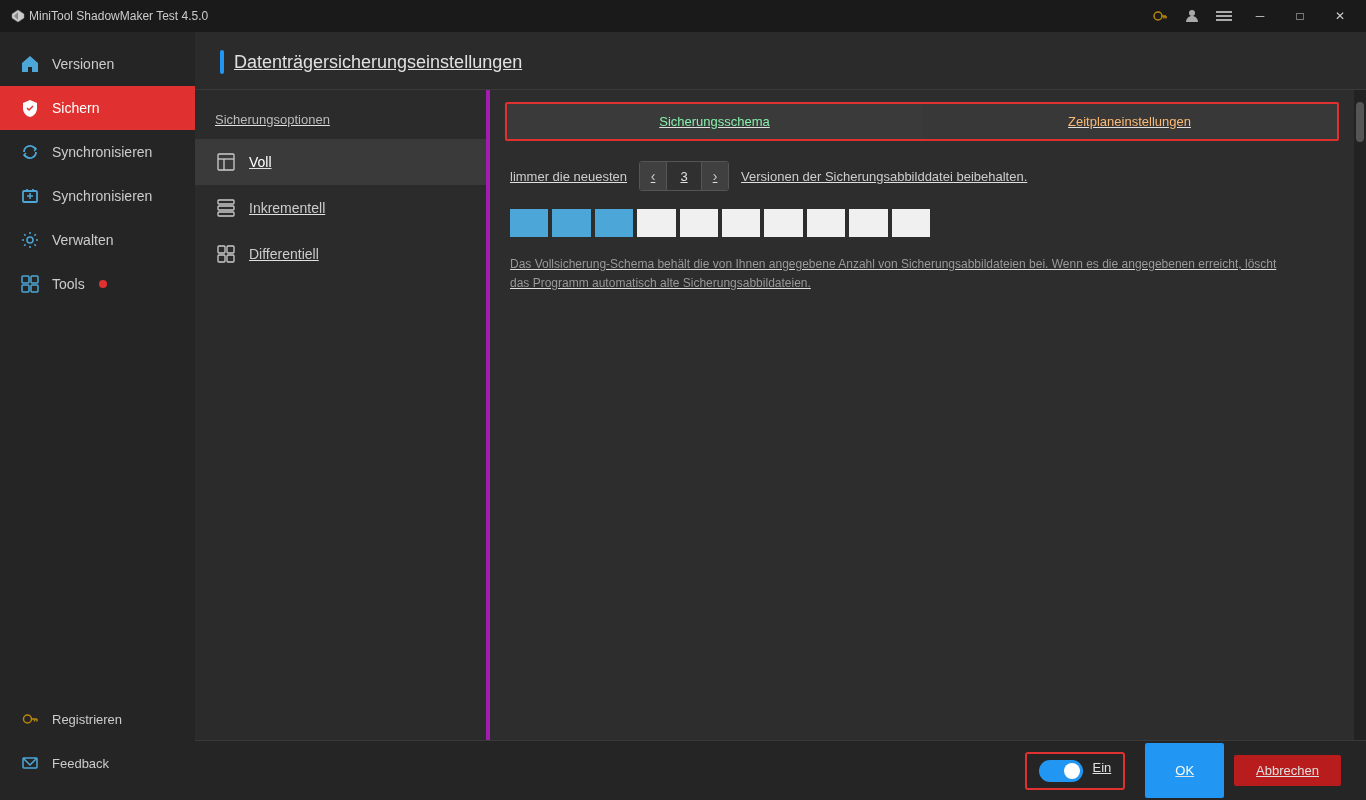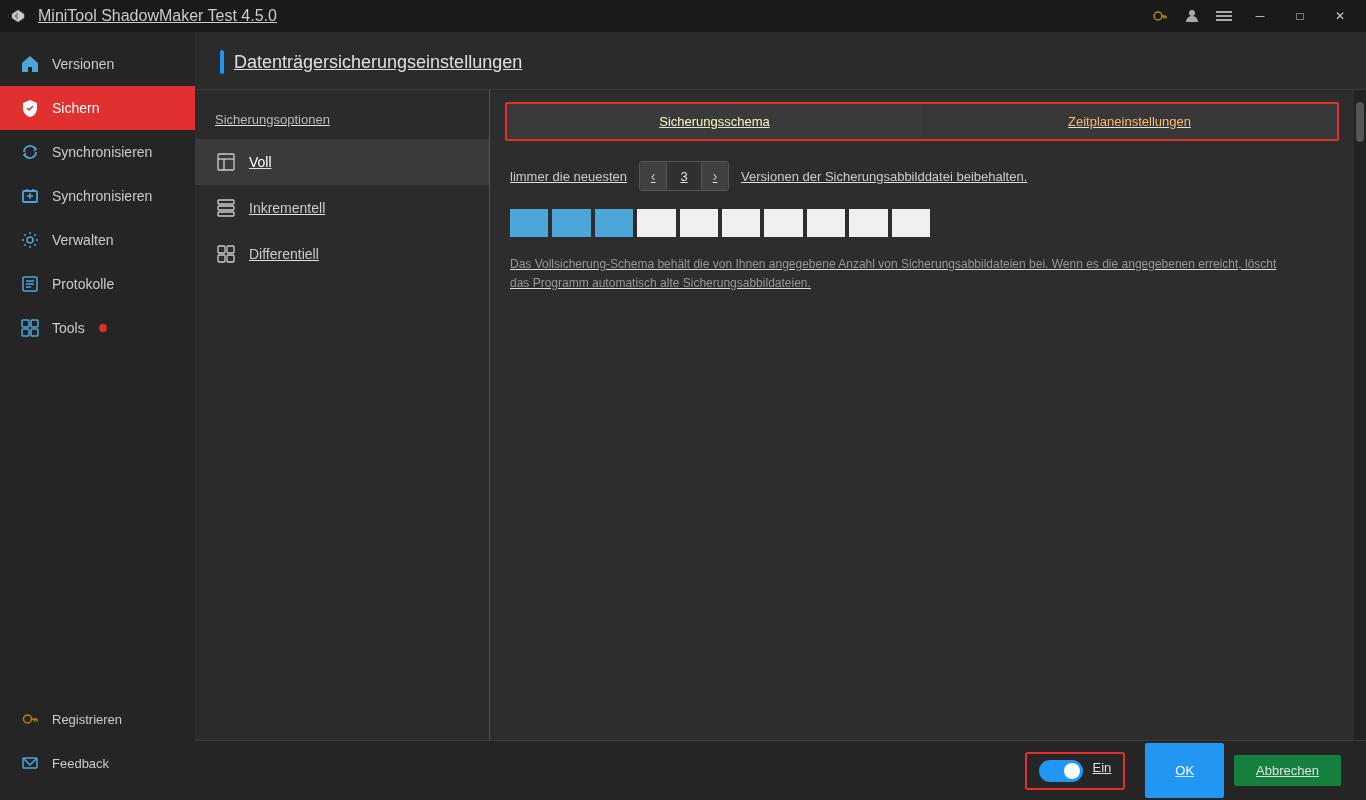--- a/index.html
+++ b/index.html
@@ -18,24 +18,23 @@
       height: 32px;
       background: #1a1a1a;
       display: flex;
       align-items: center;
       padding: 0 10px;
       justify-content: space-between;
     }
     .titlebar-left {
       display: flex;
       align-items: center;
-      gap: 12px;
-      font-size: 16px;
+      gap: 3px;
+      font-size: 12px;
       color: #ccc;
-      text-decoration: underline;
     }
     .titlebar-logo {
       width: 16px;
       height: 16px;
       color: #ccc;
     }
     .titlebar-controls {
       display: flex;
       align-items: center;
       gap: 8px;
@@ -146,21 +145,21 @@
       display: flex;
       flex: 1;
       padding: 0;
       overflow: hidden;
     }
 
     
     .left-panel {
       width: 295px;
       background: #2b2b2b;
-      border-right: 1px solid #a21caf;
+      border-right: 4px solid #a21caf;
       padding-top: 10px;
     }
     .left-panel-header {
       padding: 12px 20px;
       color: #bbb;
       font-size: 13px;
     }
     .backup-type-item {
       display: flex;
       align-items: center;
@@ -203,21 +202,21 @@
       flex: 1;
       padding: 10px 15px;
       text-align: center;
       cursor: pointer;
       color: #fdba74;
       font-size: 13px;
       background: #383838;
     }
     .tab-item.active {
       background: #3a3a3a;
-      color: #fef9c3;
+      color: #86efac;
     }
 
     
     .tab-content {
       flex: 1;
       padding: 20px 20px;
       overflow-y: auto;
     }
 
     
@@ -339,21 +338,21 @@
       background: #2196f3;
       color: white;
       border: none;
       padding: 20px 30px;
       font-size: 13px;
       cursor: pointer;
       border-radius: 2px;
       margin-right: 10px;
     }
     .btn-cancel {
-      background: #15803d;
+      background: #b91c1c;
       color: #e0e0e0;
       border: none;
       padding: 8px 22px;
       font-size: 13px;
       cursor: pointer;
       border-radius: 2px;
     }
 
     
     svg { display: block; }
@@ -464,31 +463,20 @@
     <div class="sidebar-item">
       <span class="icon">
         <svg width="20" height="20" viewBox="0 0 20 20" fill="none" stroke="#4da6d8" stroke-width="1.5">
           <circle cx="10" cy="10" r="3"></circle>
           <path d="M10 2v2M10 16v2M2 10h2M16 10h2M4.2 4.2l1.4 1.4M14.4 14.4l1.4 1.4M4.2 15.8l1.4-1.4M14.4 5.6l1.4-1.4"></path>
         </svg>
       </span>
       <span>Verwalten</span>
     </div>
 
-    <div class="sidebar-item">
-      <span class="icon">
-        <svg width="20" height="20" viewBox="0 0 20 20" fill="none" stroke="#4da6d8" stroke-width="1.5">
-          <rect x="3" y="3" width="14" height="14" rx="1"></rect>
-          <line x1="6" y1="7" x2="14" y2="7"></line>
-          <line x1="6" y1="10" x2="14" y2="10"></line>
-          <line x1="6" y1="13" x2="11" y2="13"></line>
-        </svg>
-      </span>
-      <span>Protokolle</span>
-    </div>
 
     <div class="sidebar-item">
       <span class="icon">
         <svg width="20" height="20" viewBox="0 0 20 20" fill="none" stroke="#4da6d8" stroke-width="1.5">
           <rect x="2" y="2" width="7" height="7" rx="1"></rect>
           <rect x="11" y="2" width="7" height="7" rx="1"></rect>
           <rect x="2" y="11" width="7" height="7" rx="1"></rect>
           <rect x="11" y="11" width="7" height="7" rx="1"></rect>
         </svg>
       </span>

